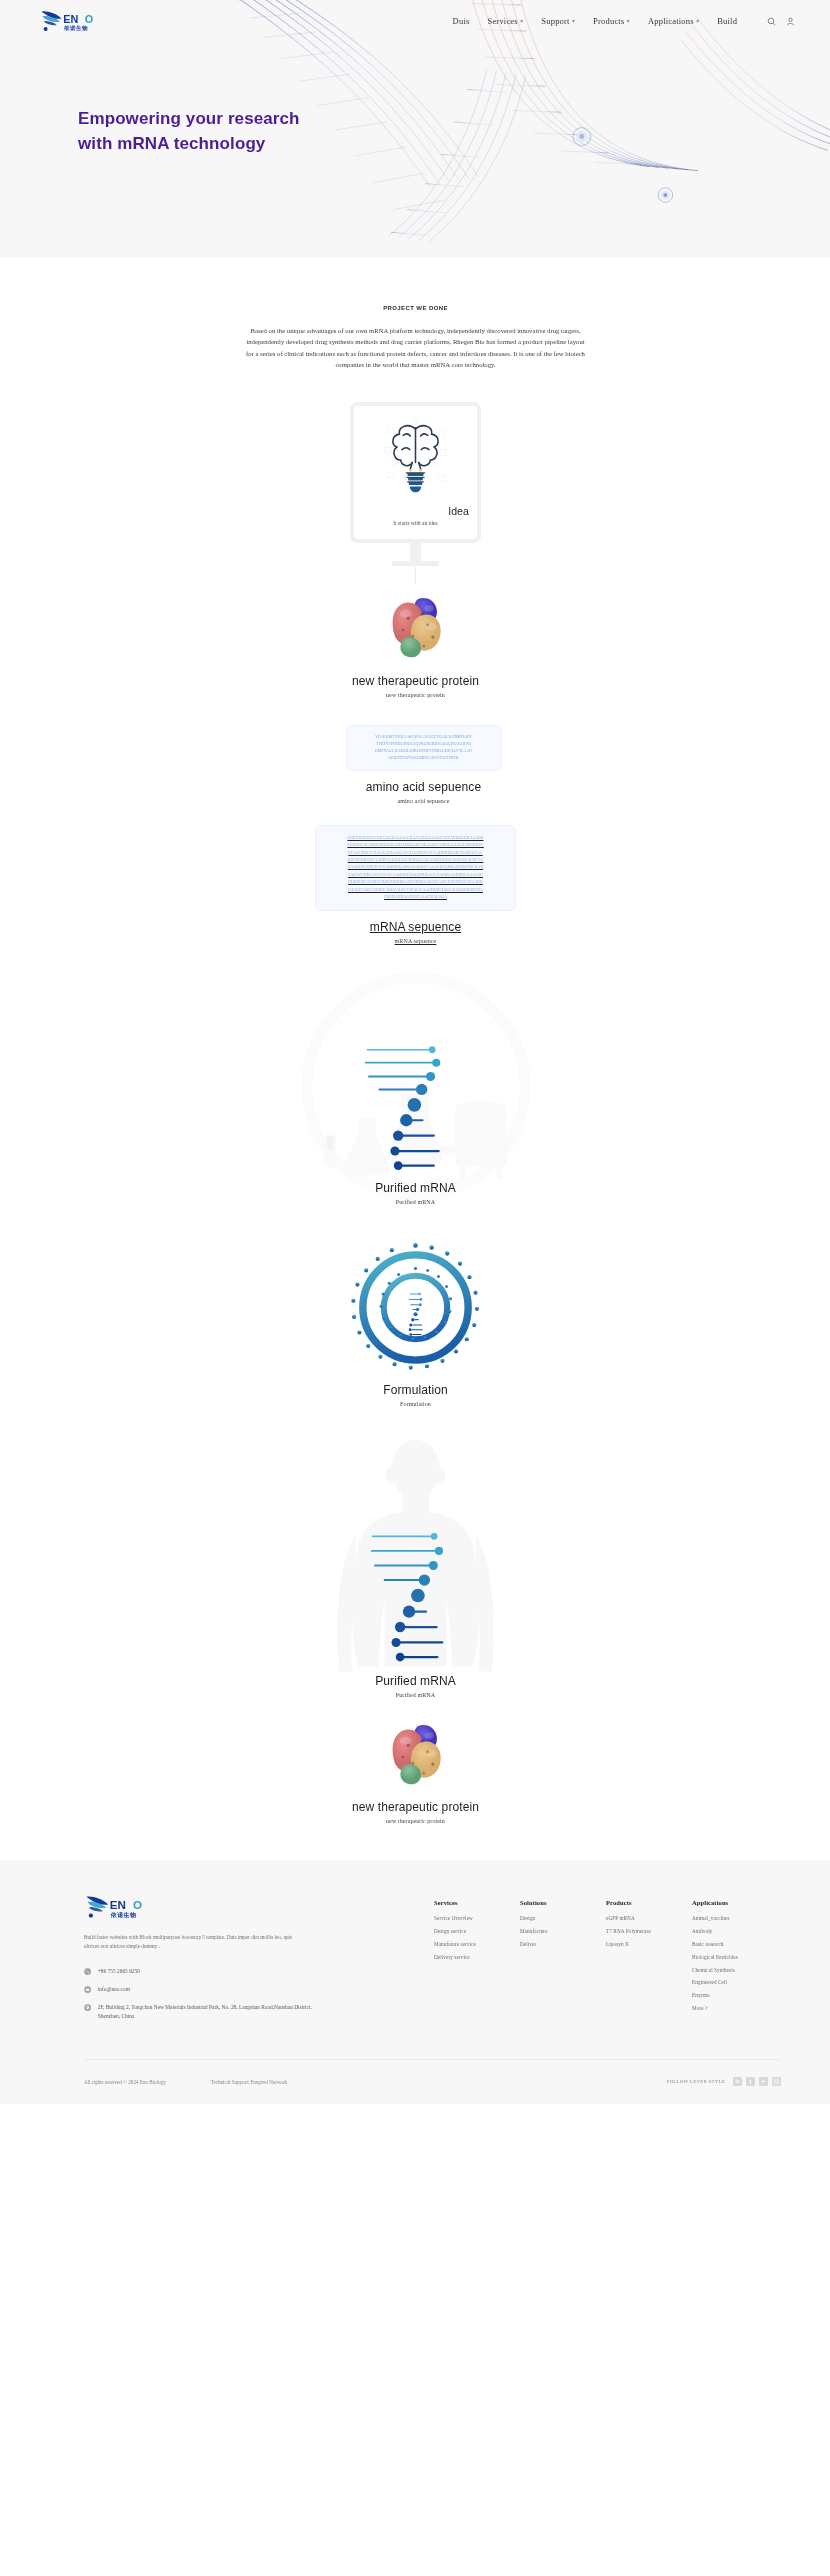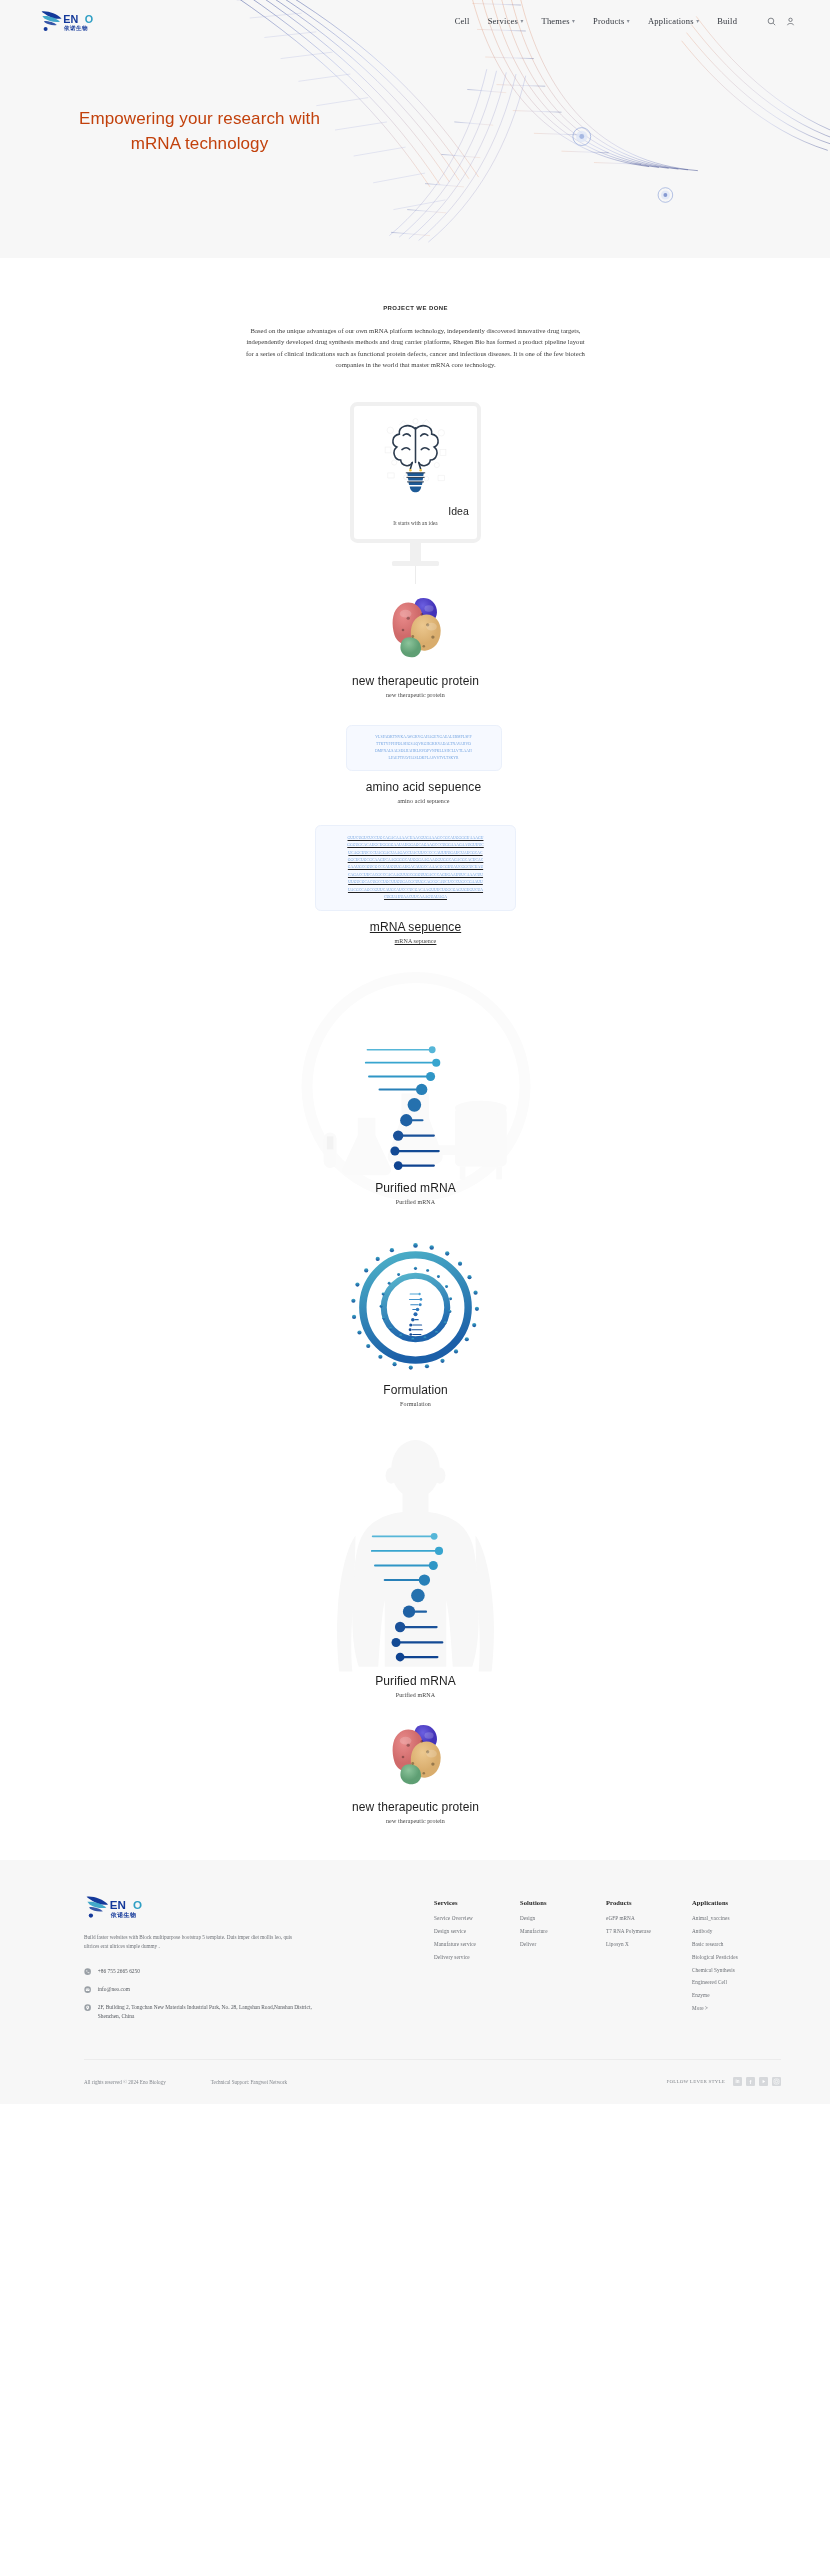--- a/index.html
+++ b/index.html
@@ -61,25 +61,24 @@
   .nav-icons { display: flex; align-items: center; gap: 10.5px; margin-left: 11.4px; }
   .nav-icons svg { display:block; }
 
   .hero-title {
     position: absolute;
     left: 78px;
     top: 107px;
     z-index: 4;
     font-size: 17px;
     line-height: 1.45;
-    font-weight: 400;
-    color: #c2410c;
+    font-weight: 700;
+    color: #4c1d95;
     letter-spacing: 0.1px;
     max-width: 243px;
-    text-align: center;
   }
 
   
   .featured { padding-top: 47px; text-align: center; background:#fff; }
   .eyebrow {
     font-size: 6px;
     font-weight: 700;
     letter-spacing: 0.4px;
     color: #2c2c2c;
     text-transform: uppercase;
@@ -350,28 +349,28 @@
           <path d="M12 30 C 26 30, 38 34, 44 40 C 32 42, 20 38, 14 34 Z" fill="#14399a" opacity=".85"></path>
           <circle cx="16" cy="50" r="5" fill="#14399a"></circle>
           <text x="60" y="34" font-family="Liberation Sans, sans-serif" font-size="27" font-weight="700" fill="#14399a">EN</text>
           <text x="114" y="34" font-family="Liberation Sans, sans-serif" font-size="27" font-weight="700" fill="#2f9fc4">O</text>
           <text x="62" y="53" font-family="Liberation Sans, sans-serif" font-size="14" font-weight="700" fill="#14399a" letter-spacing="1">依诺生物</text>
         </svg>
       </div>
 
       <div class="nav-links">
         <a class="nav-link">
-          <span>Cell</span>
+          <span>Duis</span>
         </a>
         <a class="nav-link">
           <span>Services</span>
           <span class="caret">▾</span>
         </a>
         <a class="nav-link">
-          <span>Themes</span>
+          <span>Support</span>
           <span class="caret">▾</span>
         </a>
         <a class="nav-link">
           <span>Products</span>
           <span class="caret">▾</span>
         </a>
         <a class="nav-link">
           <span>Applications</span>
           <span class="caret">▾</span>
         </a>

